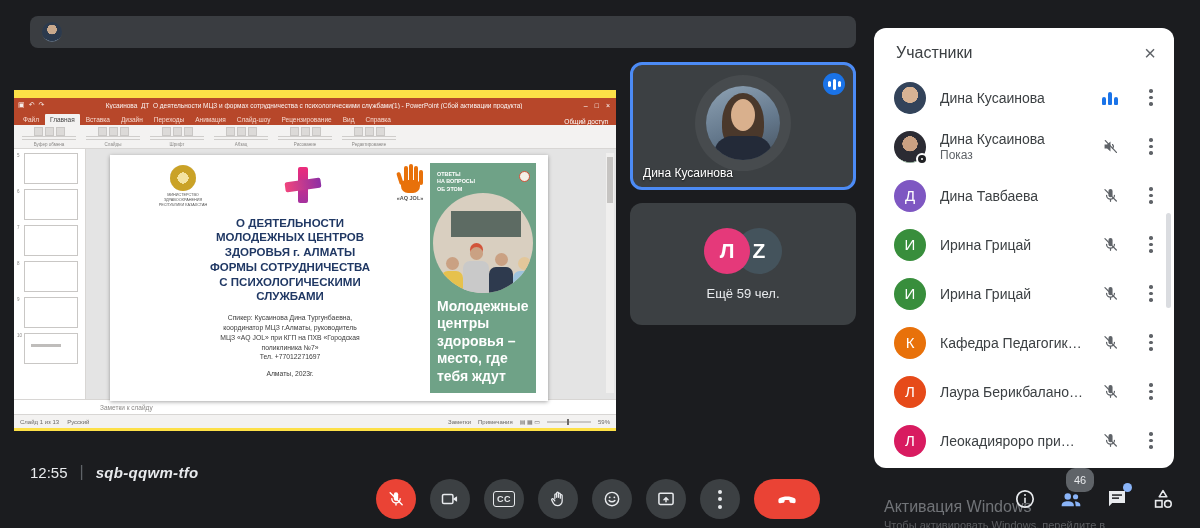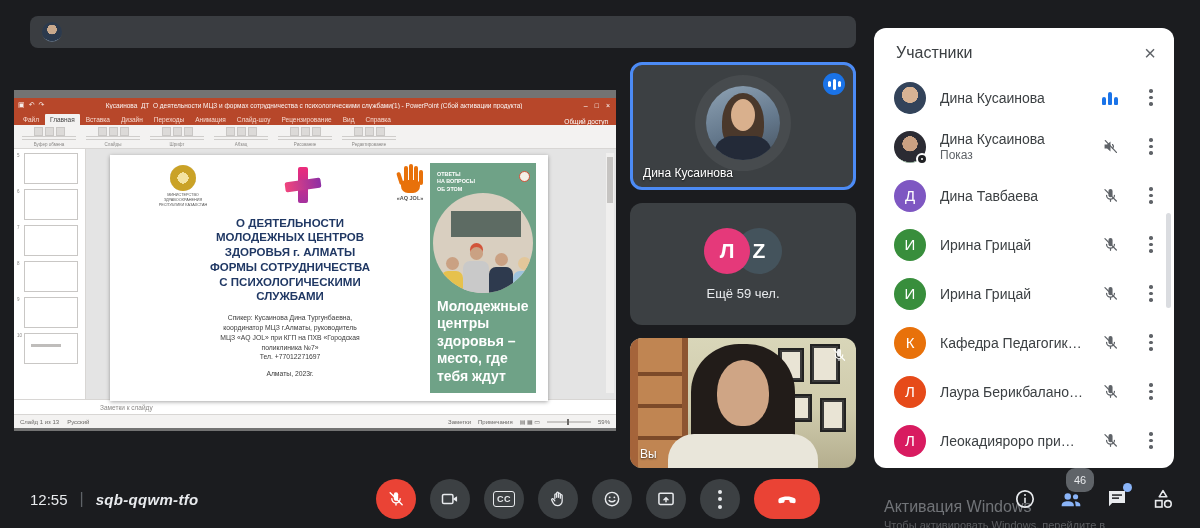--- a/index.html
+++ b/index.html
@@ -7,21 +7,21 @@
   .stage { position:relative; width:1200px; height:528px; background:#1b1c1f; overflow:hidden; }
 
   
   .banner { position:absolute; left:30px; top:16px; width:826px; height:32px; background:#3a3d41;
             border-radius:8px; display:flex; align-items:center; padding:0 12px; gap:12px; }
   .banner .b-avatar { width:20px; height:20px; border-radius:50%;
             background:radial-gradient(circle at 50% 38%, #c9a98c 0 30%, #2c3a4d 31% 70%, #5b6a7c 71%); }
   .banner .b-text { color:#e8eaed; font-size:13px; font-weight:bold; letter-spacing:.2px; }
 
   
-  .share { position:absolute; left:14px; top:90px; width:602px; height:341px; background:#737373; }
+  .share { position:absolute; left:14px; top:90px; width:602px; height:341px; background:#fde047; }
   .ppt { position:absolute; left:0; top:8px; width:602px; height:330px; background:#f3f2f1; display:flex; flex-direction:column; }
   .ppt-titlebar { height:14px; background:#b7472a; display:flex; align-items:center; color:#fff; padding:0 4px; }
   .ppt-qat { display:flex; gap:4px; font-size:7px; opacity:.9; }
   .ppt-title { flex:1; text-align:center; font-size:6.5px; white-space:nowrap; overflow:hidden; text-overflow:ellipsis; opacity:.95; }
   .ppt-winbtns { display:flex; gap:7px; font-size:7px; padding-right:2px; }
   .ppt-tabs { height:13px; background:#b7472a; display:flex; align-items:flex-end; padding-left:4px; gap:1px; }
   .ppt-tab { color:#f7d9cf; font-size:6.5px; padding:2px 5px; }
   .ppt-tab.sel { background:#f3f2f1; color:#444; border-radius:1px 1px 0 0; }
   .ppt-share-btn { margin-left:auto; color:#fff; font-size:6.5px; padding-right:8px; }
   .ppt-ribbon { height:24px; background:#f3f2f1; border-bottom:1px solid #d8d6d4; display:flex; gap:10px; padding:2px 8px 1px; }
@@ -151,21 +151,21 @@
   .p-sub { font-size:12px; color:#5f6368; margin-top:1px; }
   .p-icon { width:24px; display:flex; justify-content:center; flex:none; }
   .p-audio { display:flex; align-items:flex-end; gap:2px; height:14px; }
   .p-audio i { width:4px; background:#1a73e8; border-radius:2px 2px 1px 1px; }
   .pa-s { height:8px; } .pa-m { height:13px; }
   .p-dots { width:18px; display:flex; flex-direction:column; align-items:center; gap:3px; flex:none; margin-left:6px; }
   .p-dots i { width:3.5px; height:3.5px; border-radius:50%; background:#5f6368; }
   .panel-scroll { position:absolute; right:3px; top:185px; width:5px; height:95px; background:#dadce0; border-radius:3px; }
 
   
-  .meet-left { position:absolute; left:30px; top:490px; display:flex; align-items:center; gap:12px; color:#e8eaed; font-size:15px; }
+  .meet-left { position:absolute; left:30px; top:463px; display:flex; align-items:center; gap:12px; color:#e8eaed; font-size:15px; }
   .meet-left .sep { color:#5f6368; font-size:16px; }
   .meet-code { font-weight:bold; letter-spacing:.3px;font-style:italic; }
   .controls { position:absolute; left:376px; top:479px; display:flex; align-items:center; gap:14px; }
   .ctl { width:40px; height:40px; border-radius:50%; background:#3c4043; display:flex; align-items:center;
          justify-content:center; }
   .ctl.red { background:#ea4335; }
   .ctl-end { width:66px; height:40px; border-radius:20px; background:#ea4335; display:flex; align-items:center; justify-content:center; }
   .cc-box { border:1.8px solid #e8eaed; border-radius:3px; color:#e8eaed; font-size:9px; font-weight:bold;
             padding:2px 3px; letter-spacing:.5px; }
   .dots3 { display:flex; flex-direction:column; gap:3.5px; }
@@ -405,48 +405,20 @@
   </div>
 
   <div class="tile tile-more">
     <div class="more-avatars">
       <div class="ma ma-z">Z</div>
       <div class="ma ma-l">Л</div>
     </div>
     <div class="more-text">Ещё 59 чел.</div>
   </div>
 
-  <div class="tile tile-self">
-    <div class="shelf">
-      <i style="top:34px;"></i>
-        <i style="top:66px;"></i>
-        <i style="top:98px;"></i>
-    </div>
-    <div class="frame" style="right:52px; top:10px; width:26px; height:34px;">
-        <i></i>
-      </div>
-    <div class="frame" style="right:16px; top:6px; width:30px; height:40px;">
-        <i></i>
-      </div>
-    <div class="frame" style="right:44px; top:56px; width:24px; height:28px;">
-        <i></i>
-      </div>
-    <div class="frame" style="right:10px; top:60px; width:26px; height:34px;">
-        <i></i>
-      </div>
-    <div class="person p-hair"></div>
-    <div class="person p-face"></div>
-    <div class="person p-body"></div>
-    <svg class="self-mic" viewBox="0 0 24 24" width="18" height="18">
-      <path d="M12 14.3a2.6 2.6 0 0 0 2.6-2.6V6.4a2.6 2.6 0 0 0-5.2 0v5.3A2.6 2.6 0 0 0 12 14.3z" fill="#fff"></path>
-      <path d="M17 11.7a5 5 0 0 1-10 0M12 16.7v2.6" stroke="#fff" stroke-width="1.6" fill="none" stroke-linecap="round"></path>
-      <path d="M5 4.6l14.4 14.4" stroke="#fff" stroke-width="1.6" stroke-linecap="round"></path>
-    </svg>
-    <div class="self-label">Вы</div>
-  </div>
 
   <div class="panel">
     <div class="panel-head">
       <div class="panel-title">Участники</div>
       <div class="panel-close">×</div>
     </div>
     <div id="participants-list">
         <div class="p-row">
           <div class="p-av photo1"></div>
           <div class="p-texts">

